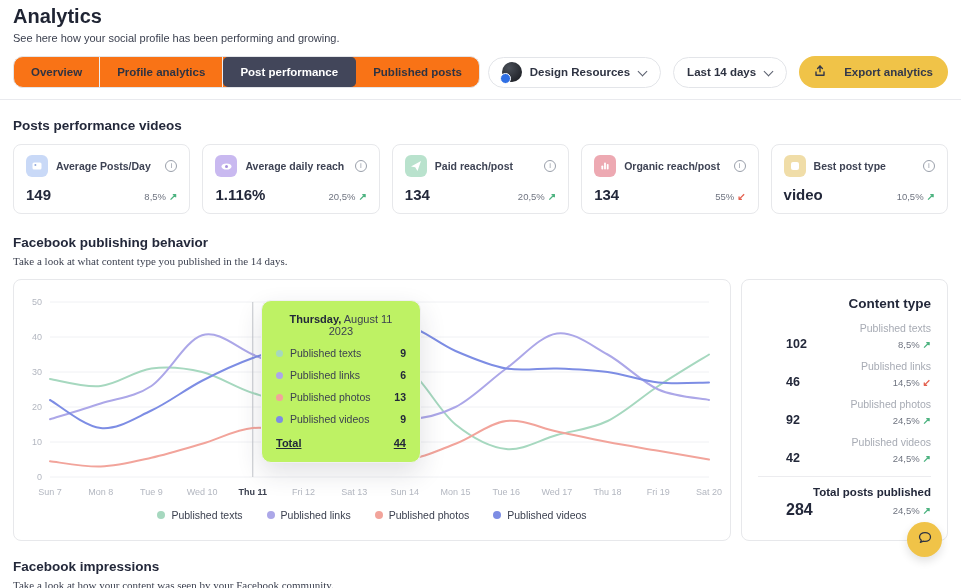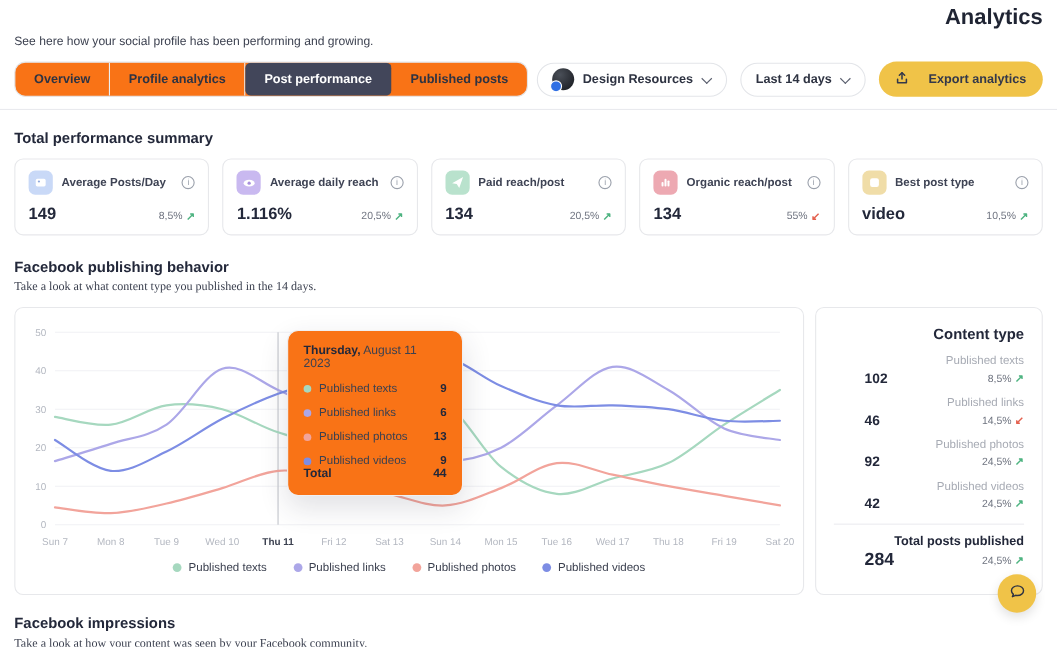--- a/index.html
+++ b/index.html
@@ -8,21 +8,21 @@
     font-family: "Liberation Sans", sans-serif;
     background: #ffffff;
     color: #23283a;
     position: relative;
     overflow: hidden;
   }
   .px { padding-left: 13px; padding-right: 13px; }
 
   
   .header { padding-top: 5px; }
-  h1.page-title { font-size: 20px; font-weight: 700; color: #1f2433; text-align: right; }
+  h1.page-title { font-size: 20px; font-weight: 700; color: #1f2433; }
   .page-subtitle { font-size: 11px; color: #3a3f4e; margin-top: 4px; }
   .controls-row { display: flex; justify-content: space-between; align-items: center; margin-top: 12px; }
 
   .tab-bar { display: flex; border: 1px solid #e3e5e9; border-radius: 10px; background: #f97316; height: 32px; overflow: hidden; }
   .tab {
     border: none; background: transparent; cursor: pointer;
     padding: 0 17px; font-size: 11.5px; font-weight: 600; color: #2e3342;
     font-family: inherit; border-right: 1px solid #eceef1; height: 100%;
   }
   .tab:last-child { border-right: none; }
@@ -69,30 +69,30 @@
   .sub { font-size: 11px; color: #3a3f4e; margin-top: 5px; font-family: Liberation Serif, serif; }
   .charts-row { display:flex; gap:10px; margin-top:12px; align-items:stretch; }
   .chart-card { flex:1 1 auto; border:1px solid #e7e8eb; border-radius:8px; background:#fff;
     position:relative; padding: 10px 6px 6px 6px; }
   .legend { display:flex; justify-content:center; gap:24px; margin-top:2px; }
   .legend-item { display:flex; align-items:center; gap:6px; font-size:10.5px; color:#3c4150; cursor:pointer; }
   .dot { width:8px; height:8px; border-radius:50%; display:inline-block; }
 
   .tooltip {
     position:absolute; left:247px; top:20px; width:160px;
-    background:#f97316; border:1px solid #f0f0f2; border-radius:10px;
+    background:#bef264; border:1px solid #f0f0f2; border-radius:10px;
     box-shadow: 0 10px 26px rgba(40,44,63,.14);
-    padding: 12px 14px 13px; z-index: 5;
+    padding: 12px 14px 13px; z-index: 5; text-align: center;
   }
   .tooltip-title { font-size:11px; color:#3c4150; }
   .tooltip-title b { color:#23283a; }
   .tooltip-row { display:flex; align-items:center; gap:7px; margin-top:10px; font-size:10.5px; color:#3c4150; }
   .tooltip-row .dot { width:7px; height:7px; }
   .tooltip-row .tv { margin-left:auto; font-weight:600; color:#23283a; }
-  .tooltip-total { display:flex; font-size:11px; font-weight:700; color:#23283a; }
+  .tooltip-total { display:flex; margin-top:12px; font-size:11px; font-weight:700; color:#23283a;text-decoration:underline; }
   .tooltip-total .tv { margin-left:auto; }
 
   
   .content-card { width:207px; flex:0 0 auto; border:1px solid #e7e8eb; border-radius:8px; background:#fff;
     padding: 16px 16px 12px; text-align: right; }
   .content-heading { font-size:13.5px; font-weight:700; color:#23283a; margin-bottom:11px; }
   .ct-item { margin-bottom: 9px; }
   .ct-label { font-size:10.5px; color:#a7abb4; }
   .ct-row { display:flex; align-items:center; margin-top:3px;margin-left:28px; }
   .ct-value { font-size:12.5px; font-weight:700; color:#23283a; }
@@ -145,21 +145,21 @@
         </span>
         <span>Export analytics</span>
       </button>
     </div>
   </div>
 </div>
 
 <div class="divider"></div>
 
 <div class="summary-section px">
-  <div class="section-heading">Total performance summary</div>
+  <div class="section-heading">Posts performance videos</div>
   <div class="cards-row">
       <div class="card">
         <div class="card-top">
           <span class="card-icon" style="background: rgb(201, 217, 247);">
             <svg width="12" height="12" viewBox="0 0 12 12">
               <rect x="1.5" y="2.5" width="9" height="7" rx="1.5" fill="#fff"></rect>
               <circle cx="4.4" cy="5" r="1" fill="#8fa8dd"></circle>
             </svg>
           </span>
           <span class="card-label">Average Posts/Day</span>

